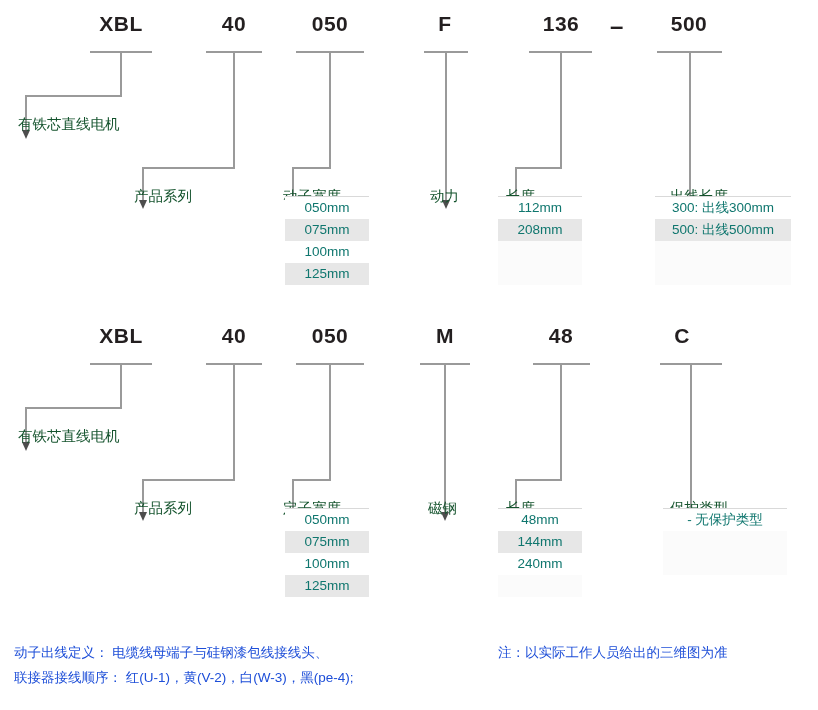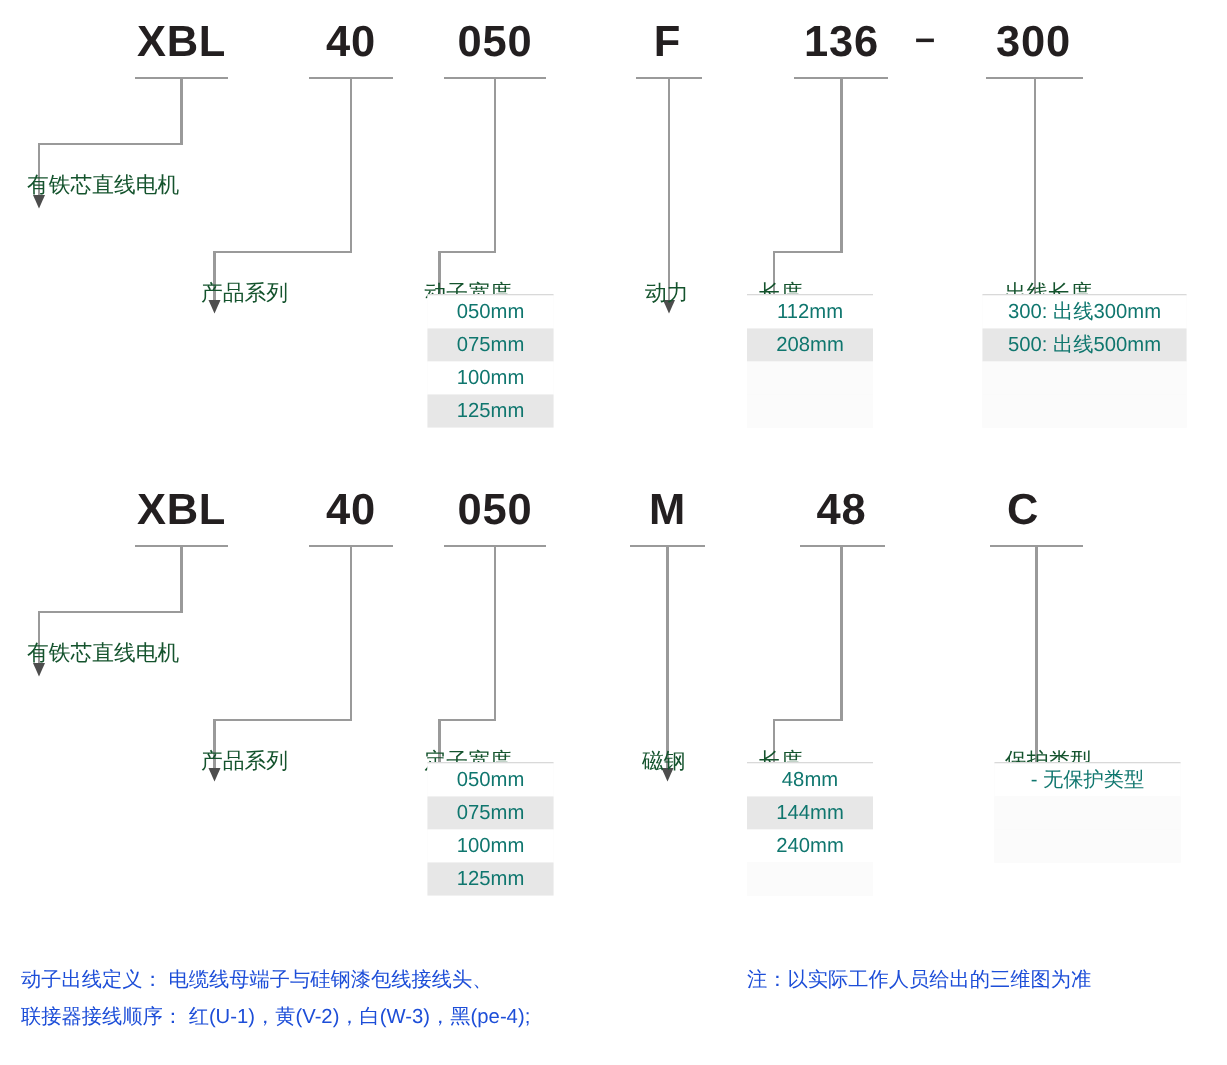--- a/index.html
+++ b/index.html
@@ -32,21 +32,21 @@
     height: 100%;
     overflow: visible;
     pointer-events: none;
   }
 
   
   .code-token {
     position: absolute;
     top: 12px;
     font-weight: bold;
-    font-size: 29px;
+    font-size: 21px;
     letter-spacing: 0.5px;
     color: #231f20;
     text-align: center;
     white-space: nowrap;
   }
   .code-token.dash {
     font-weight: bold;
     font-size: 24px;
   }
 
@@ -126,21 +126,21 @@
       <path d="M686,200 L694,200 L690,209 Z"></path>
     </g>
   </svg>
   <div class="tokens">
       <div class="code-token" style="left: 90px; width: 62px;">XBL</div>
       <div class="code-token" style="left: 208px; width: 52px;">40</div>
       <div class="code-token" style="left: 297px; width: 66px;">050</div>
       <div class="code-token" style="left: 428px; width: 34px;">F</div>
       <div class="code-token" style="left: 530px; width: 62px;">136</div>
       <div class="code-token dash" style="left: 602px; width: 30px;">–</div>
-      <div class="code-token" style="left: 658px; width: 62px;">300</div>
+      <div class="code-token" style="left: 658px; width: 62px;">500</div>
     </div>
   <div class="descriptors">
       <div class="descriptor" style="left: 18px; top: 116px;">有铁芯直线电机</div>
       <div class="descriptor" style="left: 134px; top: 188px;">产品系列</div>
       <div class="descriptor" style="left: 283px; top: 188px;">动子宽度</div>
       <div class="descriptor" style="left: 430px; top: 188px;">动力</div>
       <div class="descriptor" style="left: 506px; top: 188px;">长度</div>
       <div class="descriptor" style="left: 670px; top: 188px;">出线长度</div>
     </div>
   <div class="tables">

